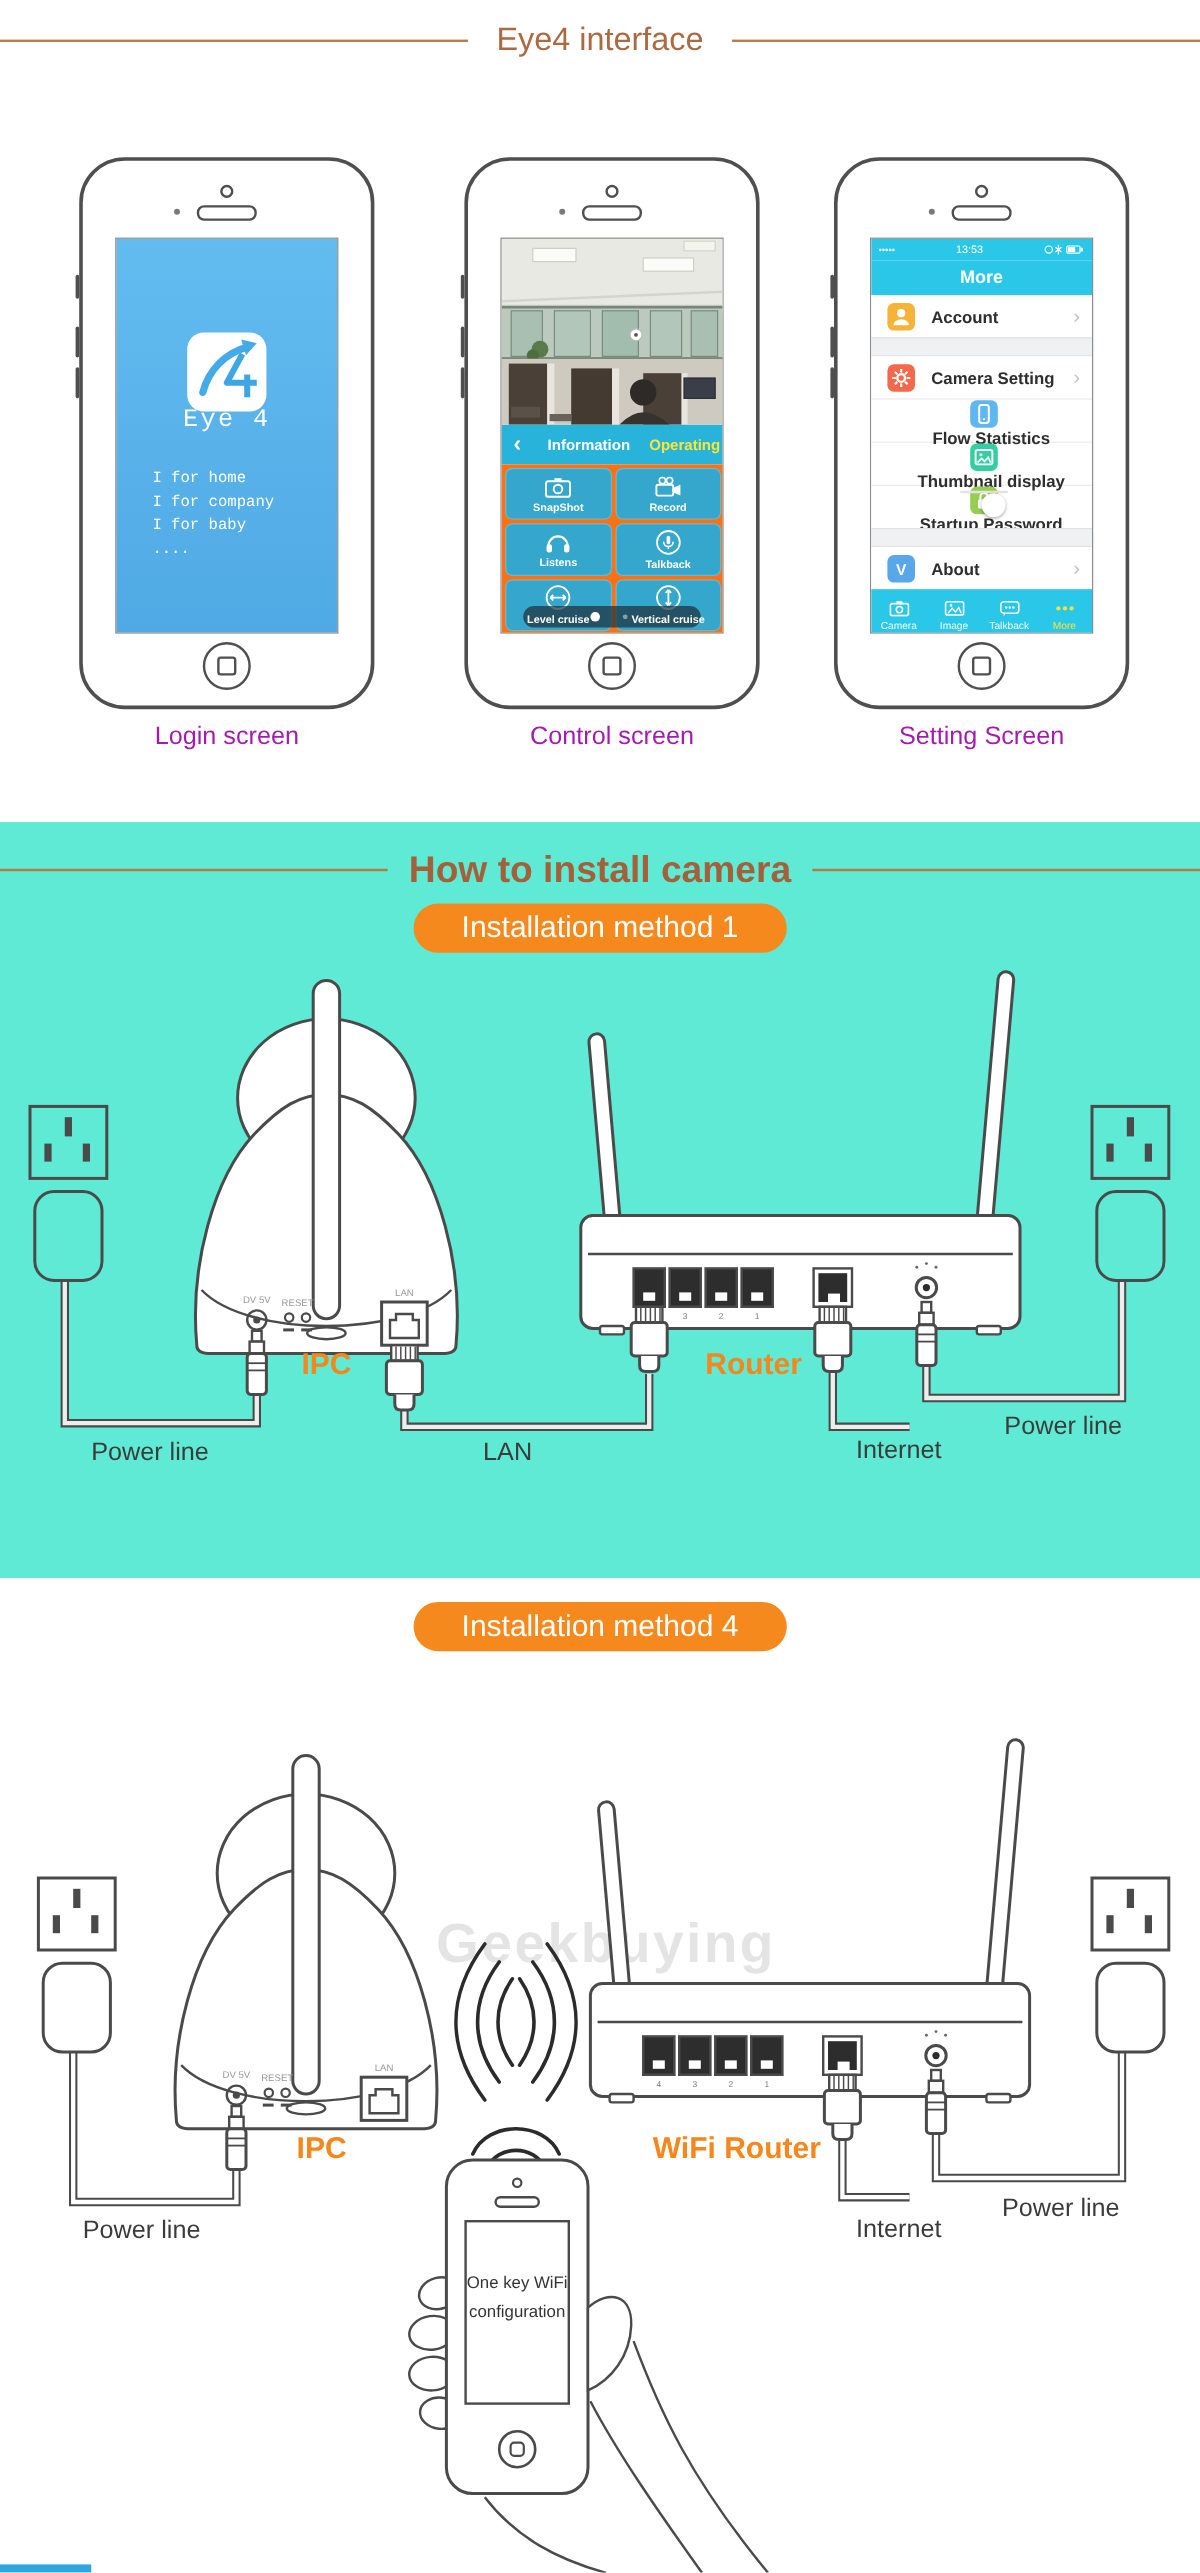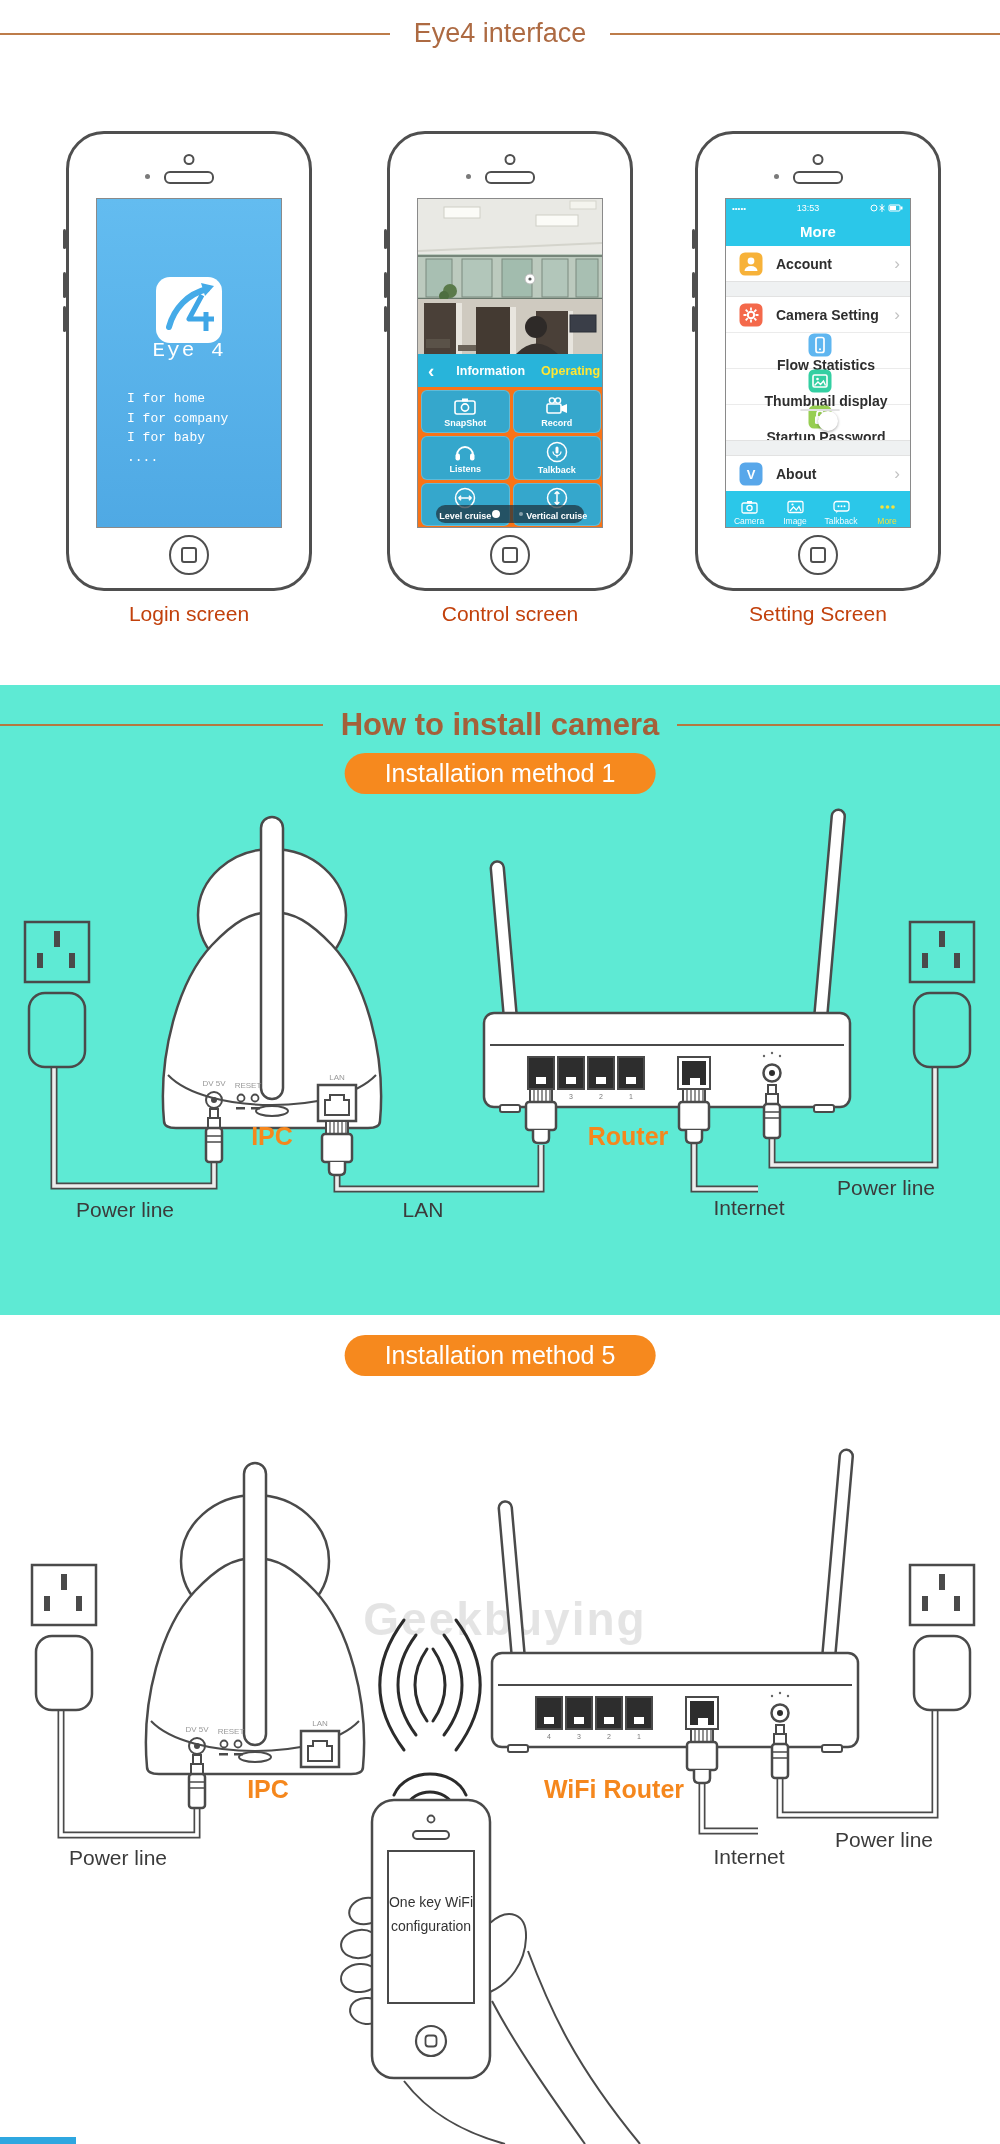--- a/index.html
+++ b/index.html
@@ -21,21 +21,21 @@
   .spk{position:absolute;top:37px;left:50%;transform:translateX(-50%);width:46px;height:9px;
        border:2px solid #4f4f4f;border-radius:6px;}
   .sdot{position:absolute;top:40px;left:50%;margin-left:-44px;width:5px;height:5px;
         background:#7a7a7a;border-radius:50%;}
   .homebtn{position:absolute;bottom:13px;left:50%;transform:translateX(-50%);width:36px;height:36px;
            border:2.5px solid #4f4f4f;border-radius:50%;}
   .homebtn i{position:absolute;top:50%;left:50%;transform:translate(-50%,-50%);width:12px;height:12px;
              border:2px solid #4f4f4f;border-radius:3px;display:block;}
   .screen{position:absolute;top:64px;left:50%;transform:translateX(-50%);width:186px;height:330px;
           border:1px solid #8a8a8a;box-sizing:border-box;overflow:hidden;}
-  .caption{position:absolute;top:602px;width:246px;text-align:center;font-size:21px;color:#c2410c;}
+  .caption{position:absolute;top:602px;width:246px;text-align:center;font-size:21px;color:#a21caf;}
 
   
   .login-screen{background:linear-gradient(180deg,#63bcf0,#4fa9e4);}
   .appicon{position:absolute;top:78px;left:50%;transform:translateX(-50%);width:66px;height:66px;
            background:#fff;border-radius:14px;}
   .appname{position:absolute;top:140px;width:100%;text-align:center;color:#fff;
            font-size:21px;font-weight:300;letter-spacing:2px;}
   .taglines{position:absolute;top:190px;left:30px;color:#fff;font-size:13px;line-height:1.5;}
 
   
@@ -487,21 +487,21 @@
     <text x="272" y="340" class="olab">IPC</text>
     <text x="628" y="340" class="olab">Router</text>
     <text x="125" y="412" class="dlab">Power line</text>
     <text x="423" y="412" class="dlab">LAN</text>
     <text x="749" y="410" class="dlab">Internet</text>
     <text x="886" y="390" class="dlab">Power line</text>
   </svg>
 </div>
 
 <div class="sec3">
-  <div class="badge b2">Installation method 5</div>
+  <div class="badge b2">Installation method 4</div>
 
   <svg class="diag" style="top:80px;" width="1000" height="749" viewBox="0 0 1000 749">
     <text x="505" y="240" class="wm">Geekbuying</text>
 
     <path class="co" d="M61,315 V440 H197 V411"></path>
     <path class="ci2" d="M61,315 V440 H197 V411"></path>
     <path class="co" d="M702,388 V436 H758"></path>
     <path class="ci2" d="M702,388 V436 H758"></path>
     <path class="co" d="M780,383 V420 H935 V315"></path>
     <path class="ci2" d="M780,383 V420 H935 V315"></path>

